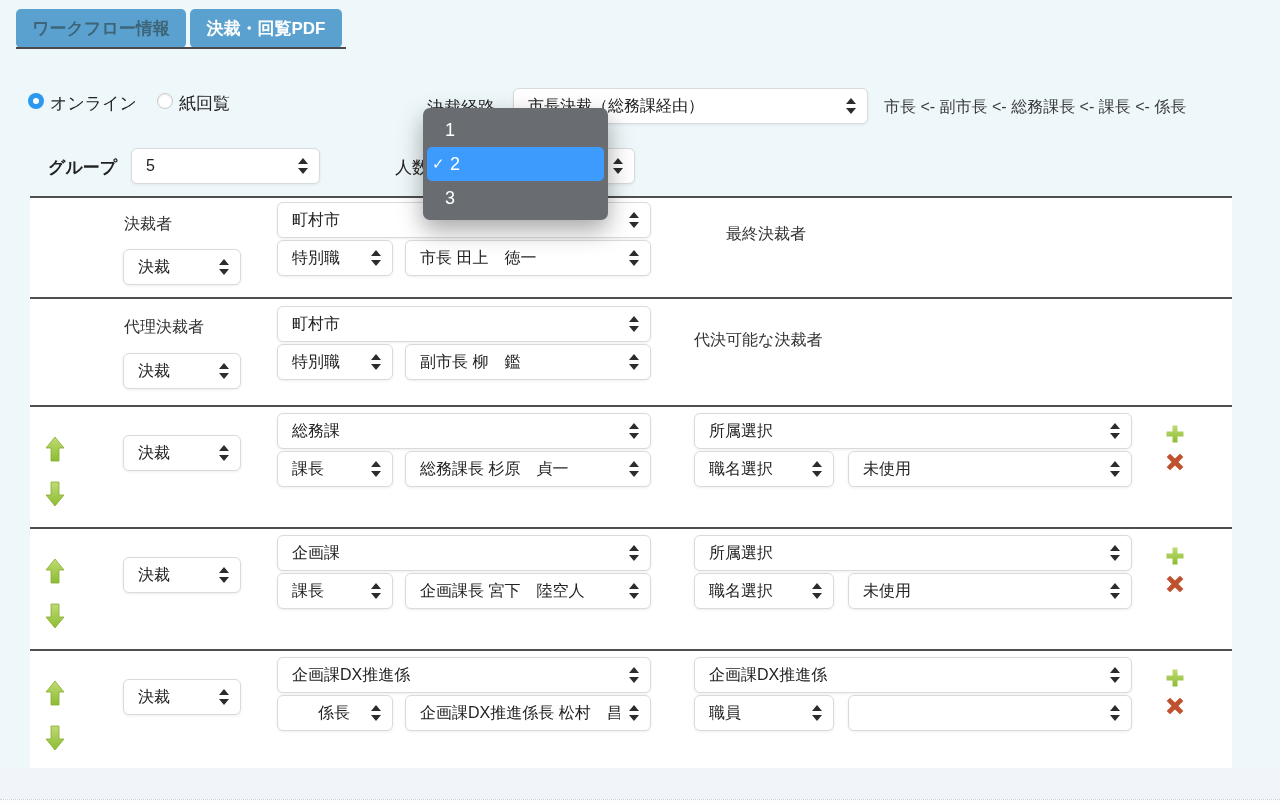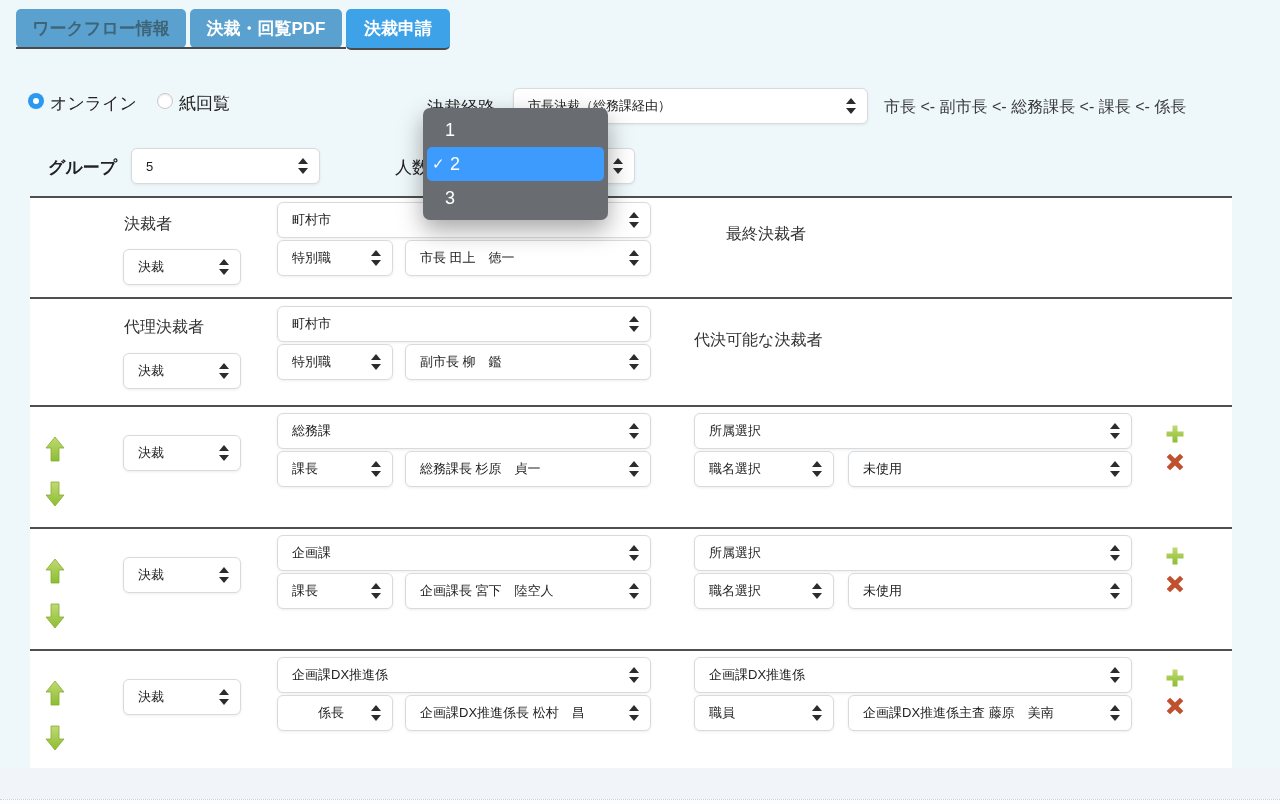--- a/index.html
+++ b/index.html
@@ -24,21 +24,21 @@
   .radio.on { background:#2b99f0; }
   .radio.on::after { content:""; position:absolute; left:5px; top:5px; width:6px; height:6px; border-radius:50%; background:#fff; }
   .radio.off { background:#fff; border:1px solid #c9c9c9; box-shadow:inset 0 1px 2px rgba(0,0,0,.08); }
   .lbl { position:absolute; font-size:17px; color:#222; white-space:nowrap; }
   .lbl-sm { position:absolute; font-size:16px; color:#333; white-space:nowrap; }
   
   .sel {
     position:absolute; height:36px; background:#fff; border:1px solid #d8dbde;
     border-radius:6px; box-shadow:0 1px 3px rgba(0,0,0,.07);
     display:flex; align-items:center; padding:0 30px 0 14px;
-    font-size:13px; color:#222; white-space:nowrap; overflow:hidden;
+    font-size:16px; color:#222; white-space:nowrap; overflow:hidden;
   }
   .sel-txt { overflow:hidden; white-space:nowrap; }
   .ud { position:absolute; right:11px; top:50%; margin-top:-8px; width:10px; height:16px; }
   .ud::before { content:""; position:absolute; left:0; top:0; border-left:5px solid transparent; border-right:5px solid transparent; border-bottom:6px solid #2c2c2c; }
   .ud::after  { content:""; position:absolute; left:0; bottom:0; border-left:5px solid transparent; border-right:5px solid transparent; border-top:6px solid #2c2c2c; }
   
   .popup {
     position:absolute; left:423px; top:108px; width:185px; padding:5px 0;
     background:#696c71; border-radius:7px; z-index:50;
     box-shadow:0 10px 25px rgba(0,0,0,.35); color:#fff;
@@ -72,23 +72,20 @@
     </defs>
   </svg>
 
   <div class="tabbar">
     <div class="tab inactive-first">
         <span>ワークフロー情報</span>
       </div>
     <div class="tab mid">
         <span>決裁・回覧PDF</span>
       </div>
-    <div class="tab active">
-        <span>決裁申請</span>
-      </div>
   </div>
   <div class="tab-underline"></div>
 
   <div class="radio on" style="left:28px; top:93px;"></div>
   <div class="lbl" style="left:50px; top:92px;">オンライン</div>
   <div class="radio off" style="left:157px; top:93px;"></div>
   <div class="lbl" style="left:179px; top:92px;">紙回覧</div>
 
   <div class="lbl" style="left:427px; top:96px;">決裁経路</div>
   <div class="sel" style="left:513px; top:88px; width:355px;">
@@ -299,21 +296,20 @@
       </div>
       <div class="sel" style="left:664px; top:6px; width:438px;">
         <span class="sel-txt">企画課DX推進係</span>
           <span class="ud"></span>
       </div>
       <div class="sel" style="left:664px; top:44px; width:140px;">
         <span class="sel-txt">職員</span>
           <span class="ud"></span>
       </div>
       <div class="sel" style="left:818px; top:44px; width:284px;">
-        <span class="sel-txt">企画課DX推進係主査 藤原　美南</span>
           <span class="ud"></span>
       </div>
       <div class="icon-btn" style="left:1134px; top:14px;">
         <svg width="22" height="22" viewBox="0 0 22 22">
             <path d="M8.5 2.5 h5 v6 h6 v5 h-6 v6 h-5 v-6 h-6 v-5 h6 Z" fill="url(#grn)"></path>
           </svg>
       </div>
       <div class="icon-btn" style="left:1134px; top:42px;">
         <svg width="22" height="22" viewBox="0 0 22 22">
             <g transform="rotate(45 11 11)">

